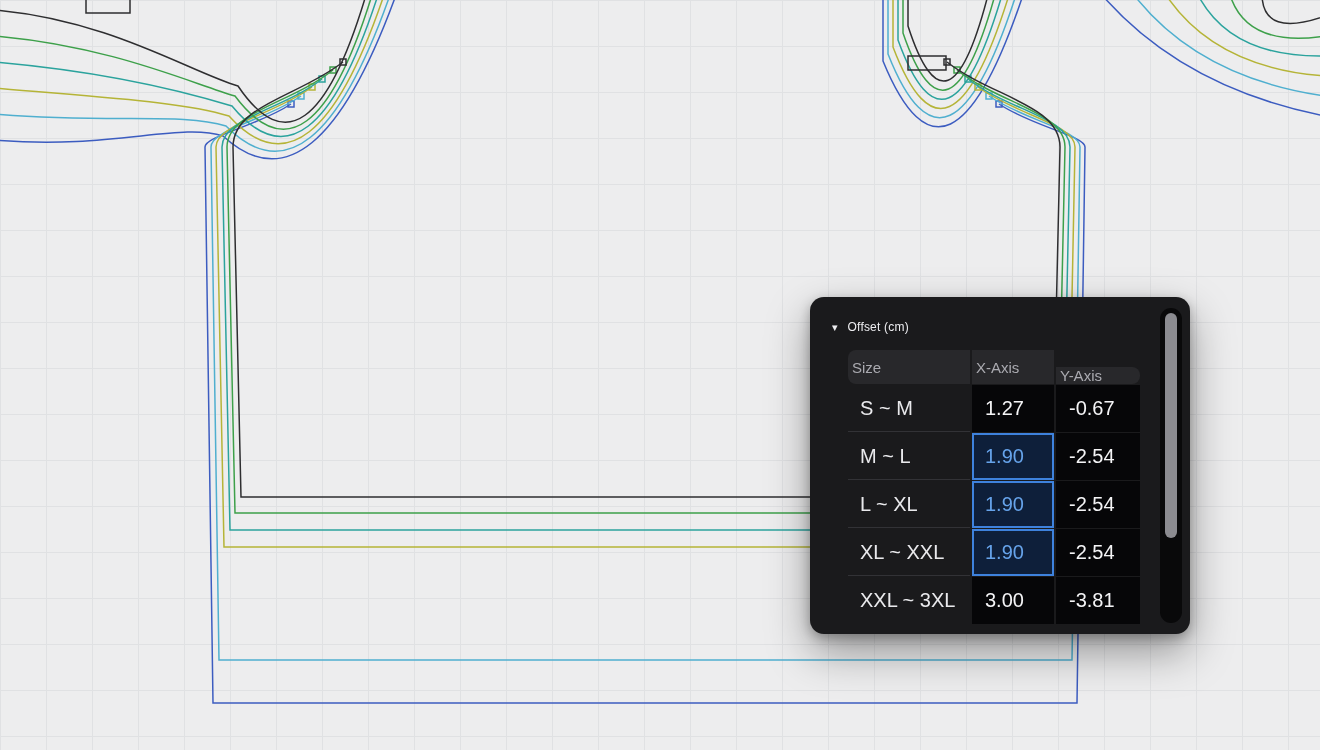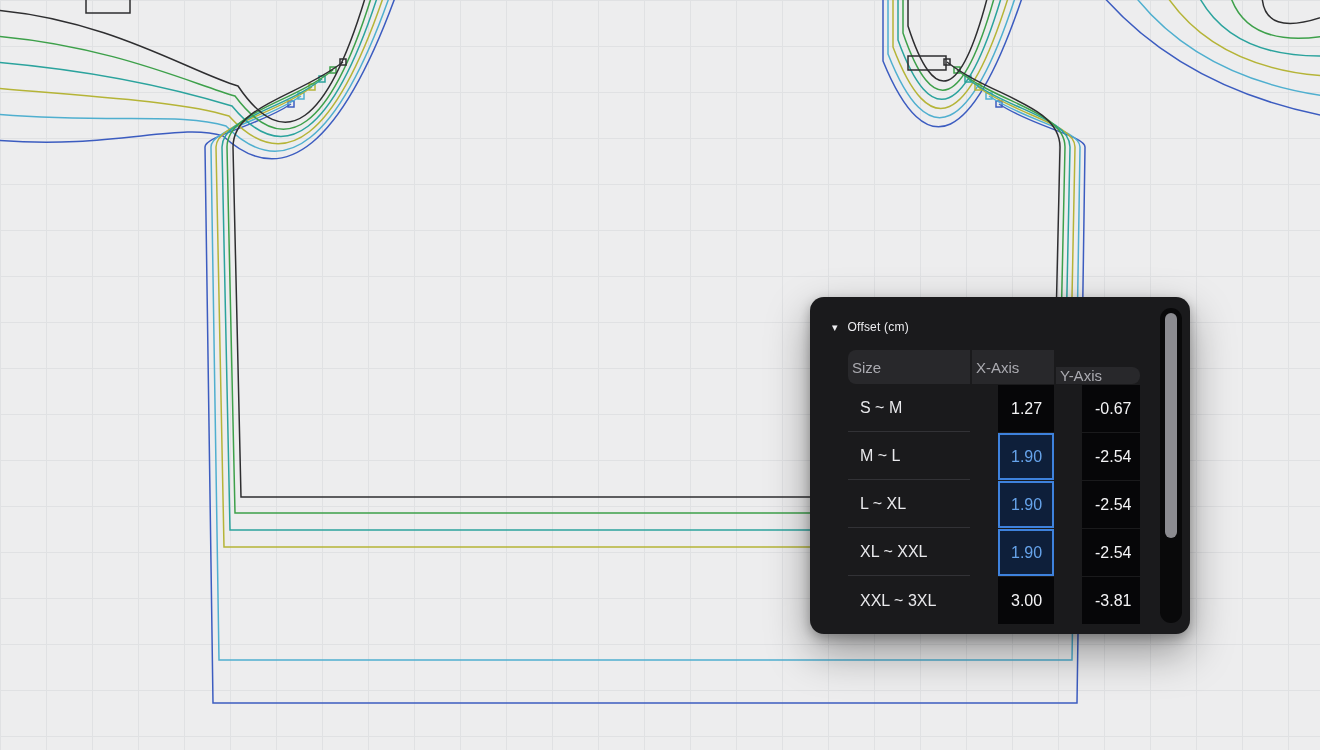--- a/index.html
+++ b/index.html
@@ -33,26 +33,26 @@
     grid-template-columns:122px 82px 84px;
     grid-template-rows:34px repeat(5,47px);
     column-gap:2px;row-gap:1px;
   }
   .th{
     background:#28282b;color:#aaaab0;font-size:15px;
     display:flex;align-items:center;padding-left:4px;box-sizing:border-box;
   }
   .th.first{border-radius:8px 0 0 8px;}
   .th.last{border-radius:0 8px 8px 0;margin-top:17px;}
-  .td{display:flex;align-items:center;box-sizing:border-box;font-size:16px;}
+  .td{display:flex;align-items:center;box-sizing:border-box;font-size:20px;}
   .td.size{color:#e9e9ec;padding-left:12px;border-bottom:1px solid #323236;}
   .td.size.lastrow{border-bottom:none;}
   .td.val{
     background:#060608;color:#f4f4f6;padding-left:11px;
-    border:2px solid transparent;cursor:text;margin-left:26px;
+    border:2px solid transparent;cursor:text;
   }
   .td.val.hl{
     border-color:var(--sel-border,#3e82dd);
     background:var(--sel-bg,#0e1f3a);
     color:var(--sel-text,#66a3ea);
   }
 
   .scroll-track{
     position:absolute;right:8px;top:11px;bottom:11px;width:22px;
     background:#09090a;border-radius:11px;

